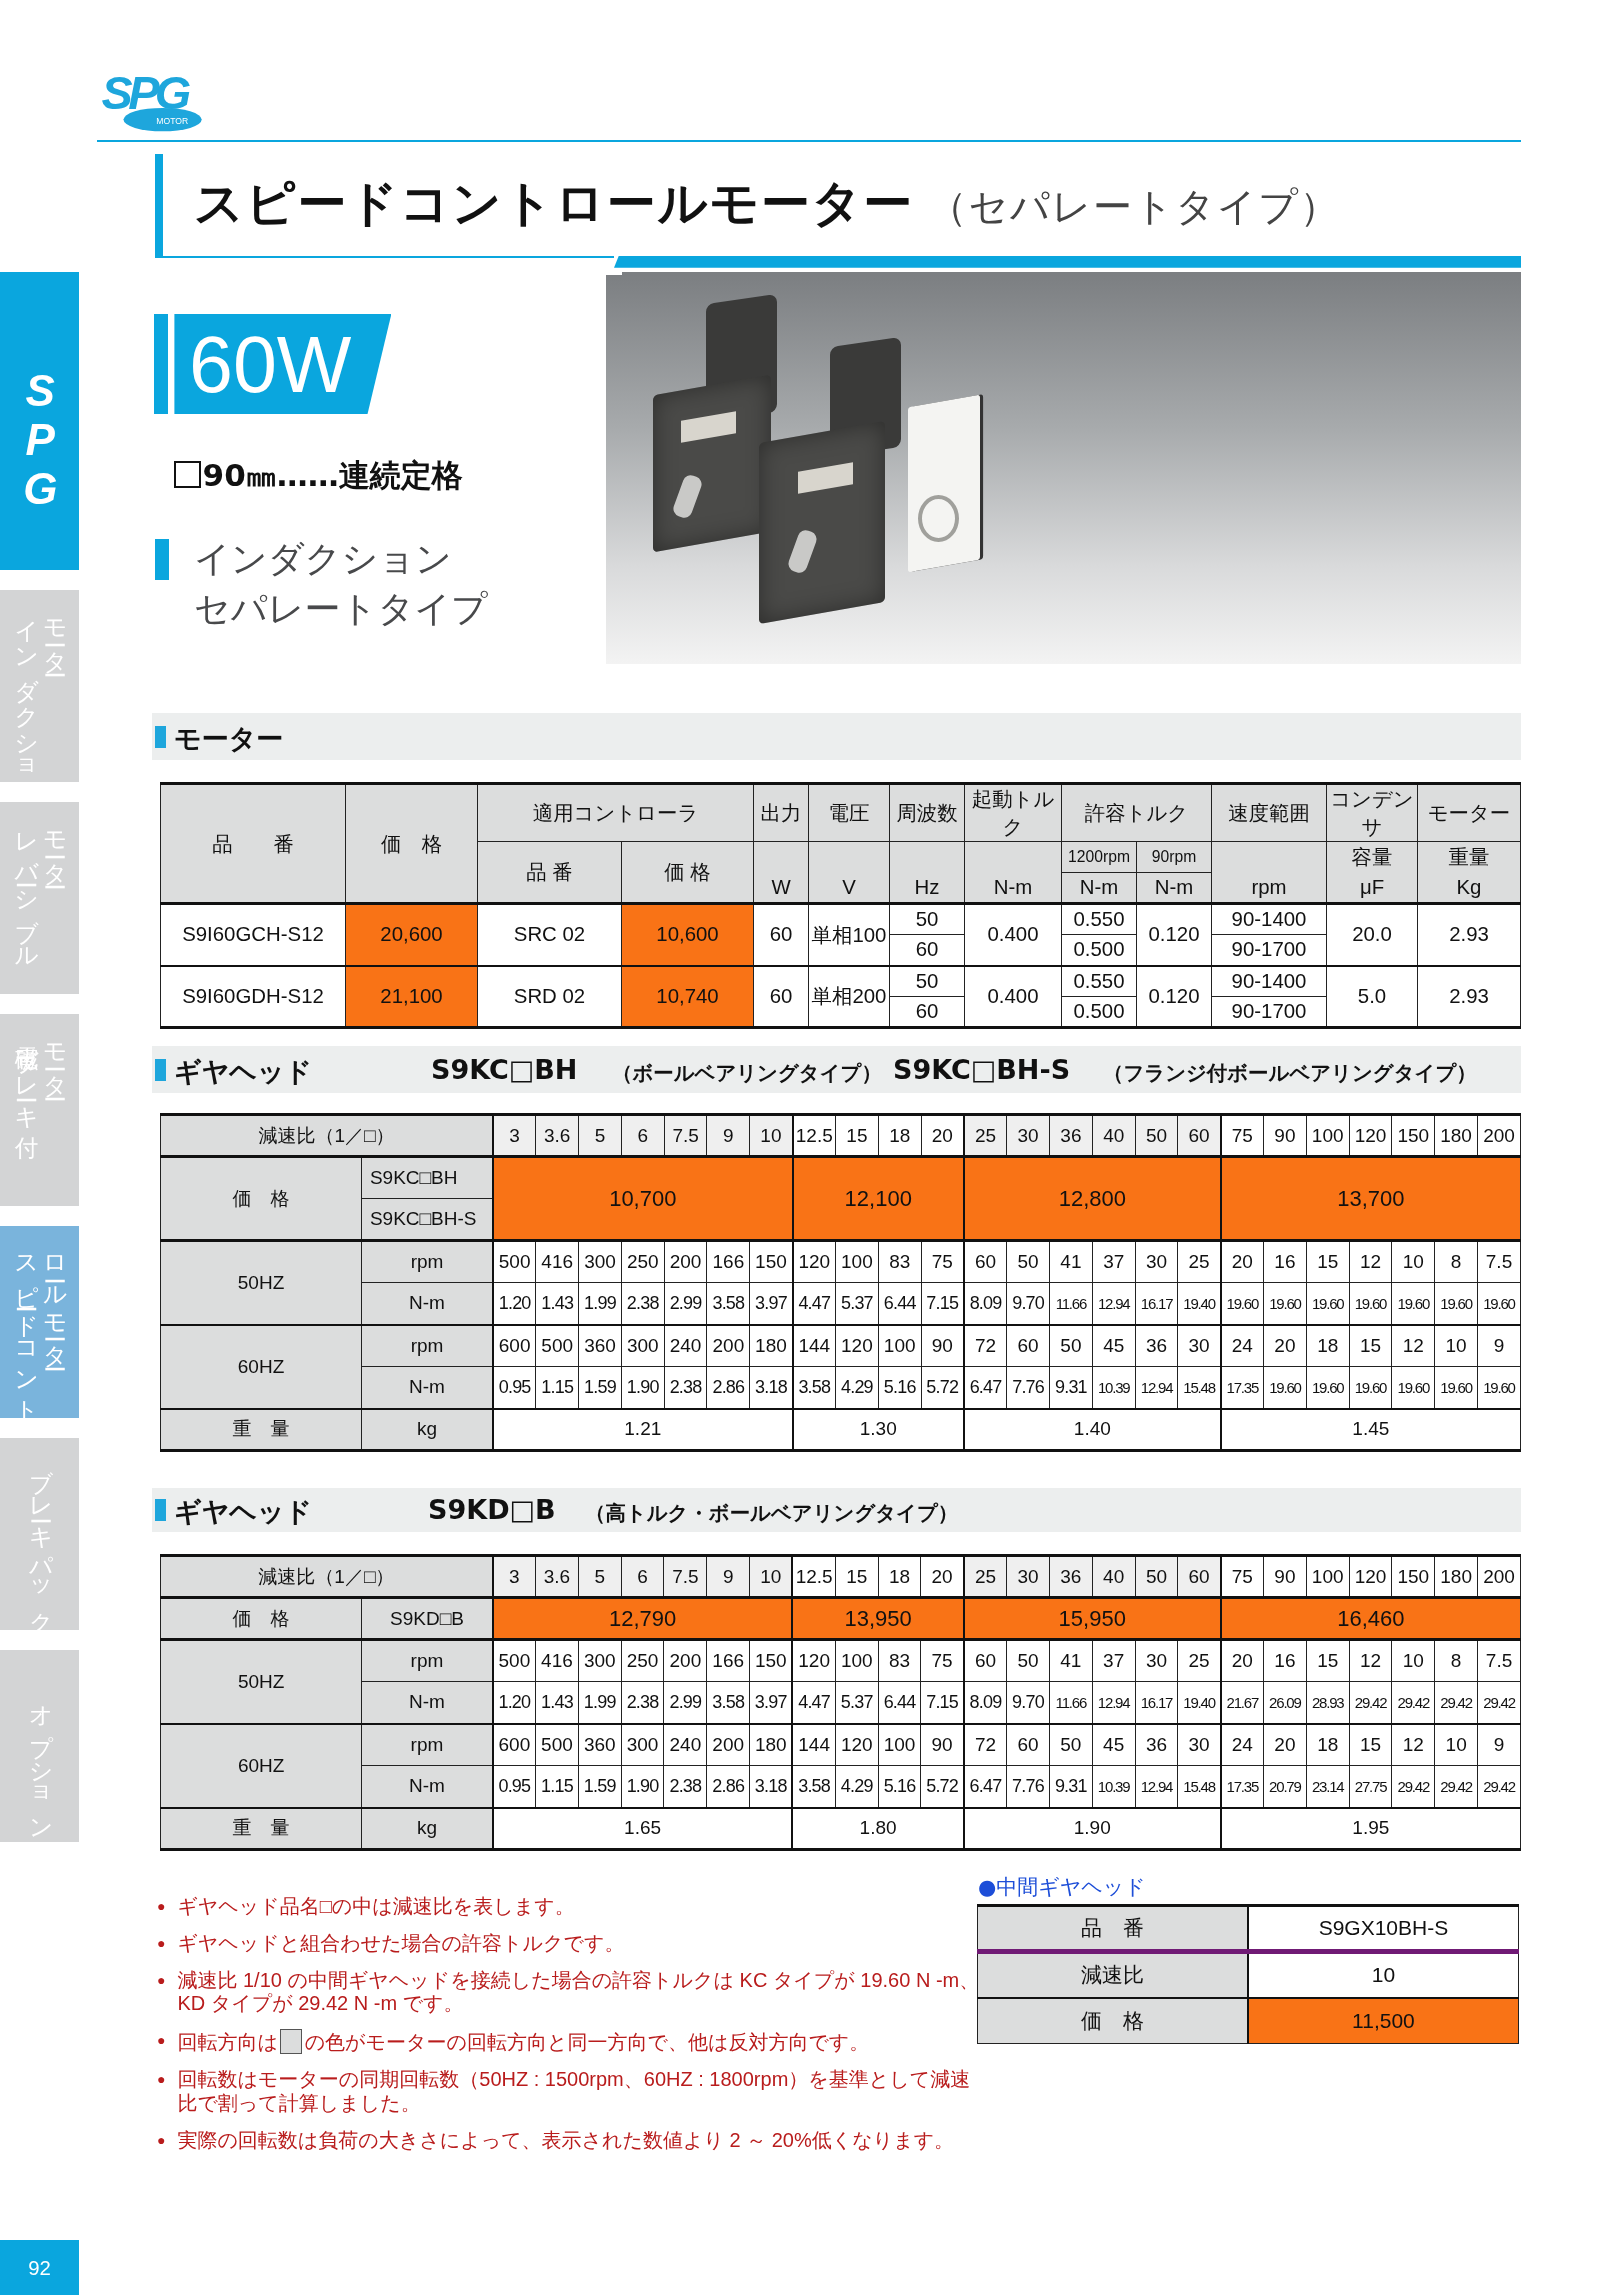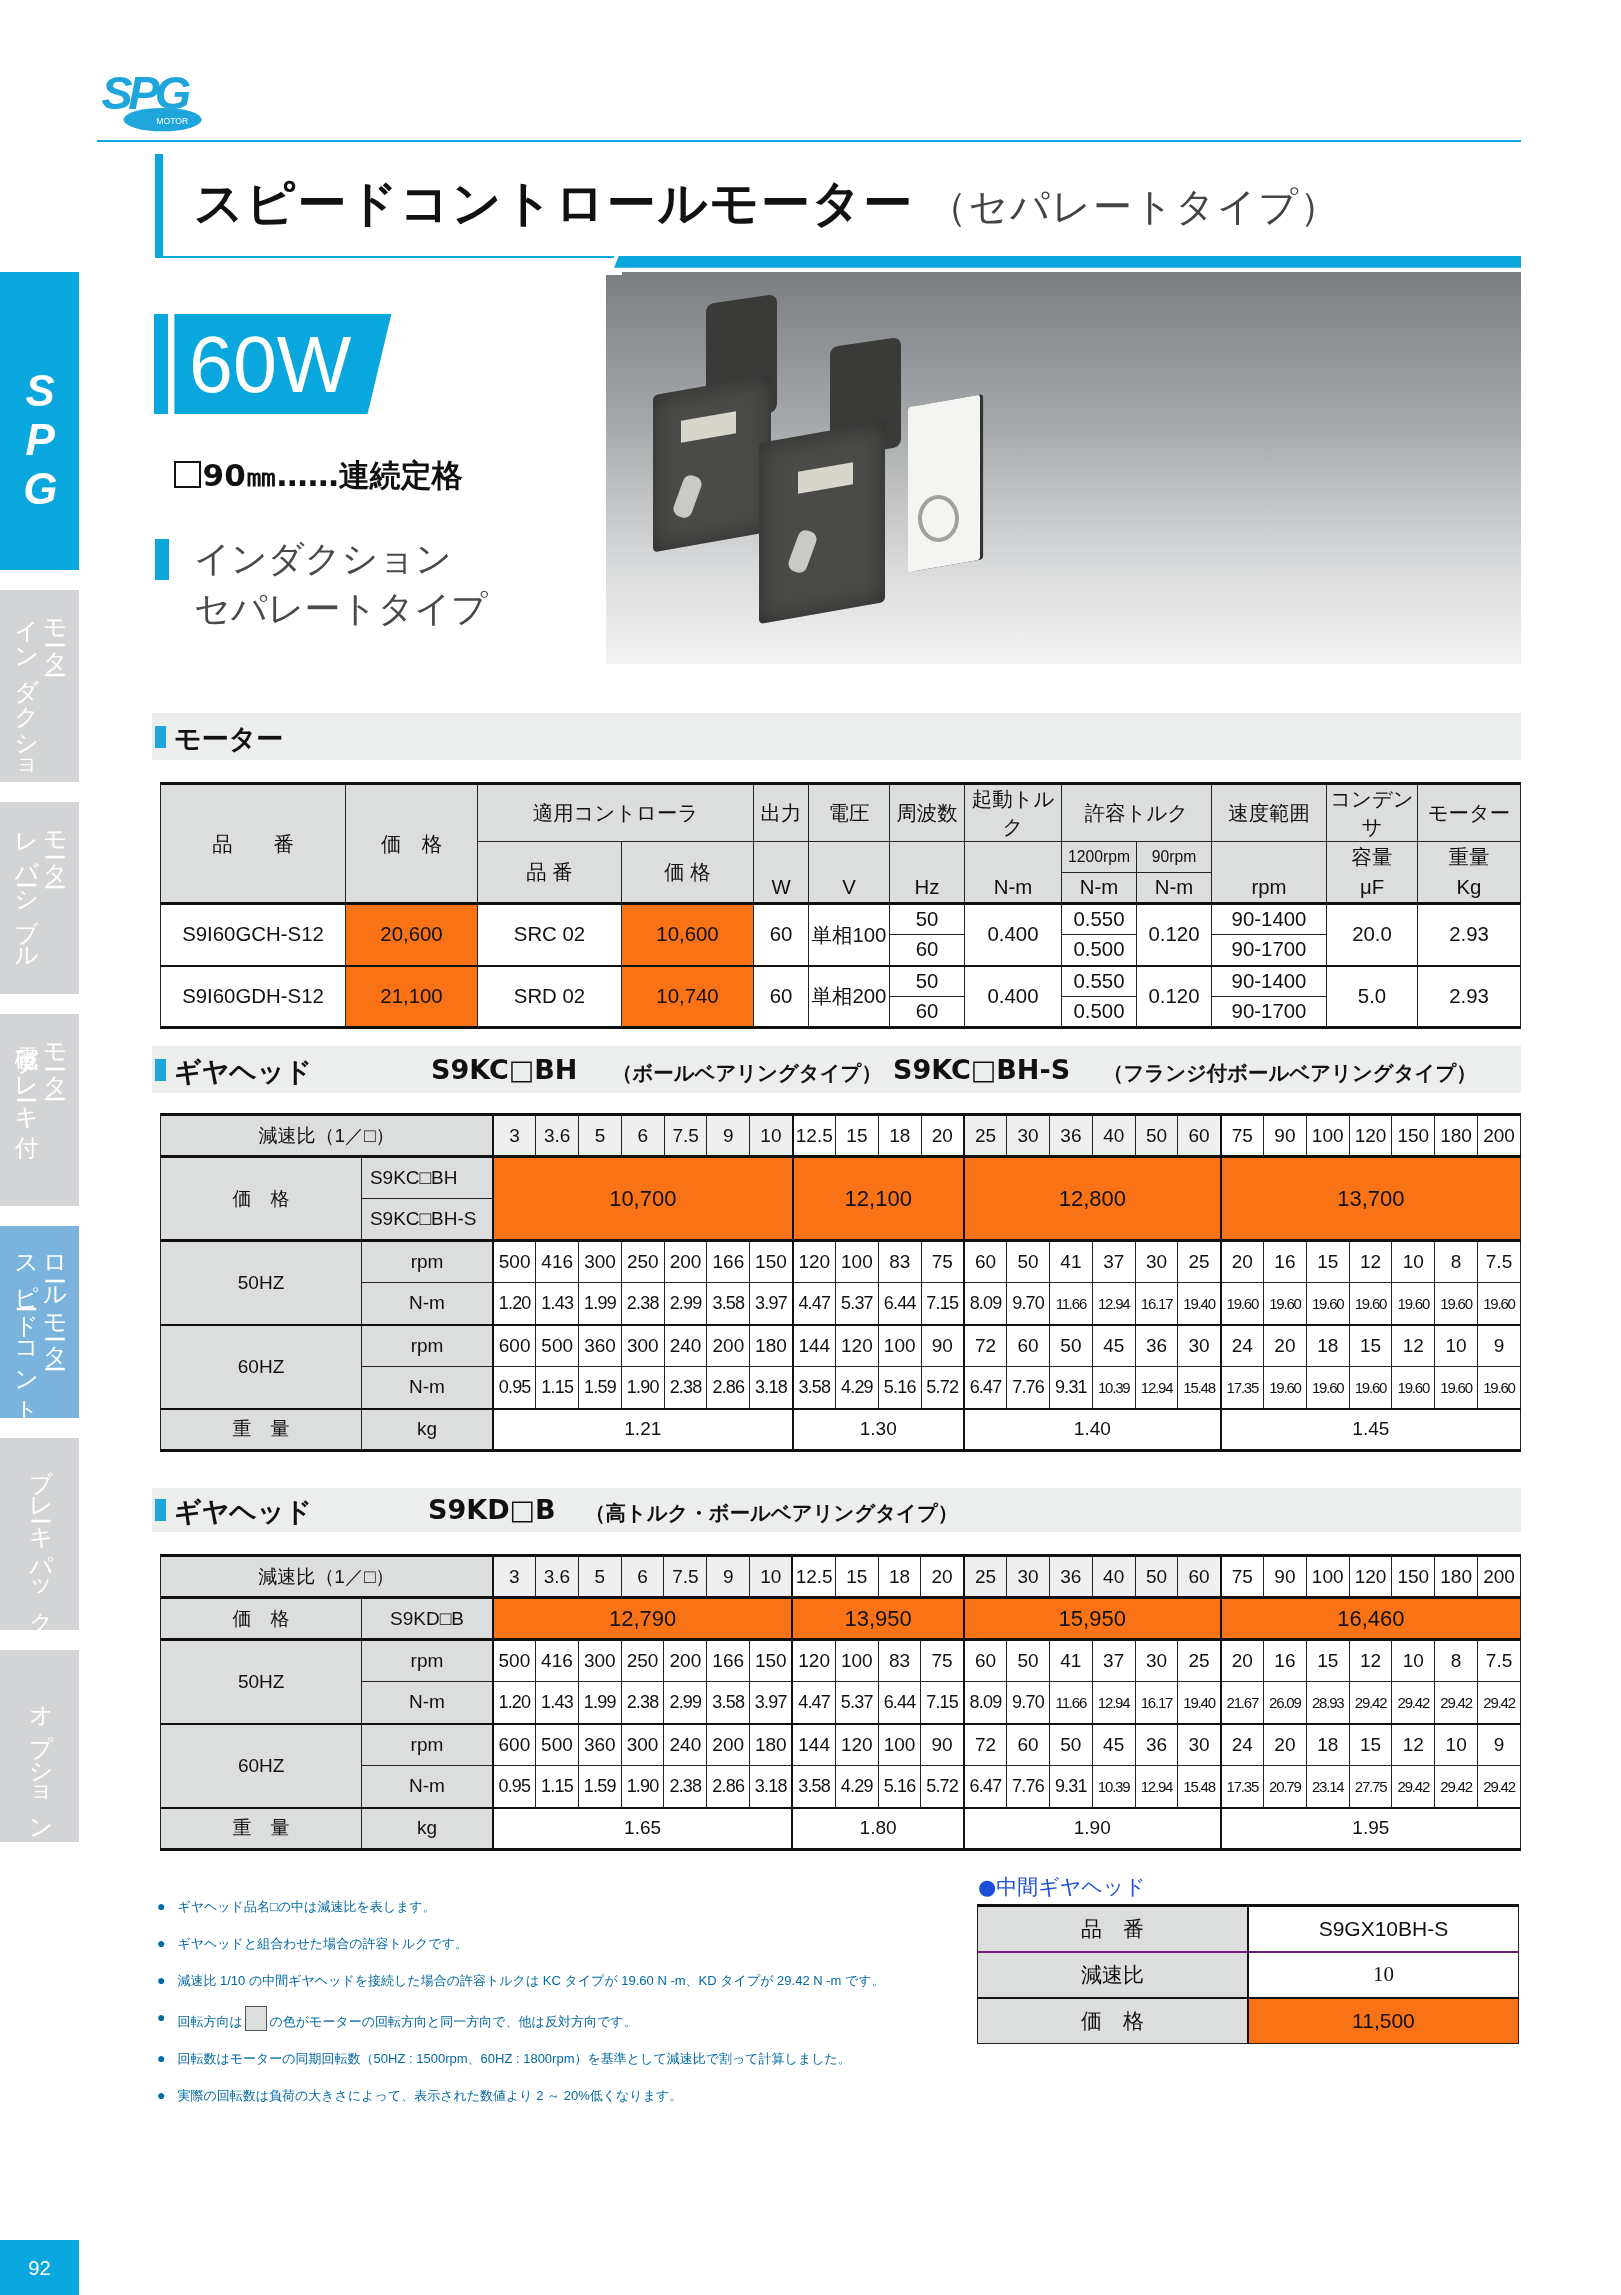--- a/index.html
+++ b/index.html
@@ -70,21 +70,21 @@
 
   .gear-table { left: 160px; width: 1361px; font-size: 19px; }
   .gear-table td { height: 42px; }
   .gear-table .num { font-size: 18px; letter-spacing: -0.8px; }
   .gear-table .tiny { font-size: 15px; letter-spacing: -1.2px; }
   .gear-table .price { font-size: 22px; }
   #gear-kc { top: 1113px; }
   #gear-kd { top: 1554px; }
 
   
-  .notes { position: absolute; left: 157px; top: 1895px; width: 824px; font-size: 13px; color: #0369a1; font-family: "Liberation Sans", sans-serif; }
+  .notes { position: absolute; left: 157px; top: 1895px; width: 824px; font-size: 20px; color: #b91c1c; font-family: "Liberation Sans", sans-serif; }
   .notes li { list-style: none; position: relative; padding-left: 20.4px; margin-bottom: 13.3px; line-height: 23.6px; }
   .notes li::before { content: "●"; position: absolute; left: 0; top: 0; font-size: 14px; }
   .swatch { display: inline-block; width: 22px; height: 25px; background: #dcdddd; border: 1.2px solid #555; vertical-align: -4.7px; margin: 0 2.4px; }
 
   .mid-title { position: absolute; left: 978px; top: 1873px; font-size: 21px; color: #1d4ed8; }
   #mid-table { left: 977px; top: 1904px; width: 542px; font-size: 21px; }
   #mid-table td { height: 46px; }
 
   .page-num { position: absolute; left: 0; top: 2240px; width: 79px; height: 56px; background: #0aa6de; color: #fff; font-size: 20.4px; text-align: center; line-height: 56px; font-family: "Liberation Sans", sans-serif; }
 </style>
@@ -678,21 +678,21 @@
 <table id="mid-table">
   <colgroup>
       <col style="width:271px">
       <col style="width:271px">
     </colgroup>
   <tbody>
       <tr class="thick-t">
     <td class="g" style="border-right:2.4px solid #111;">品　番</td>
     <td class="w">S9GX10BH-S</td>
   </tr>
-  <tr style="border-top:2px solid #701a75;font-family:Liberation Serif, serif;">
+  <tr style="border-top:5px solid #701a75;">
     <td class="g" style="border-right:2.4px solid #111;">減速比</td>
     <td class="w">10</td>
   </tr>
   <tr style="border-top:2px solid #111;">
     <td class="g" style="border-right:2.4px solid #111;">価　格</td>
     <td class="b">11,500</td>
   </tr>
 </tbody>
   </table>
 

